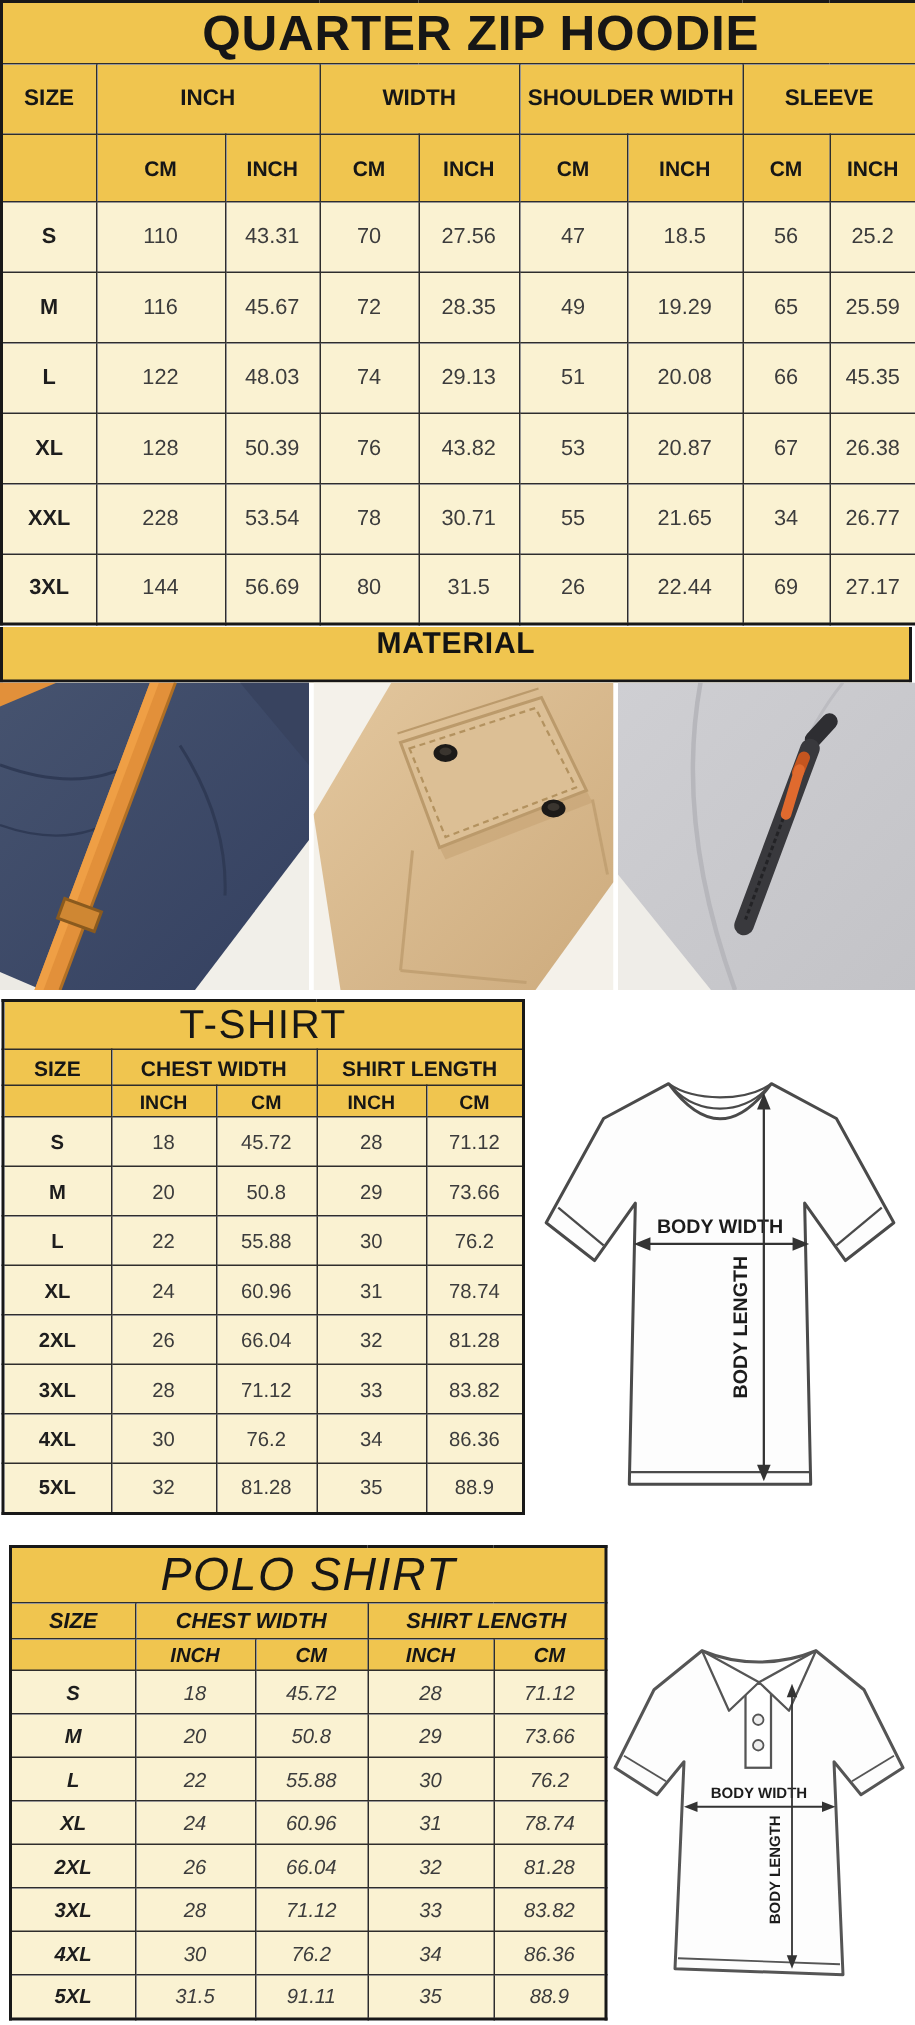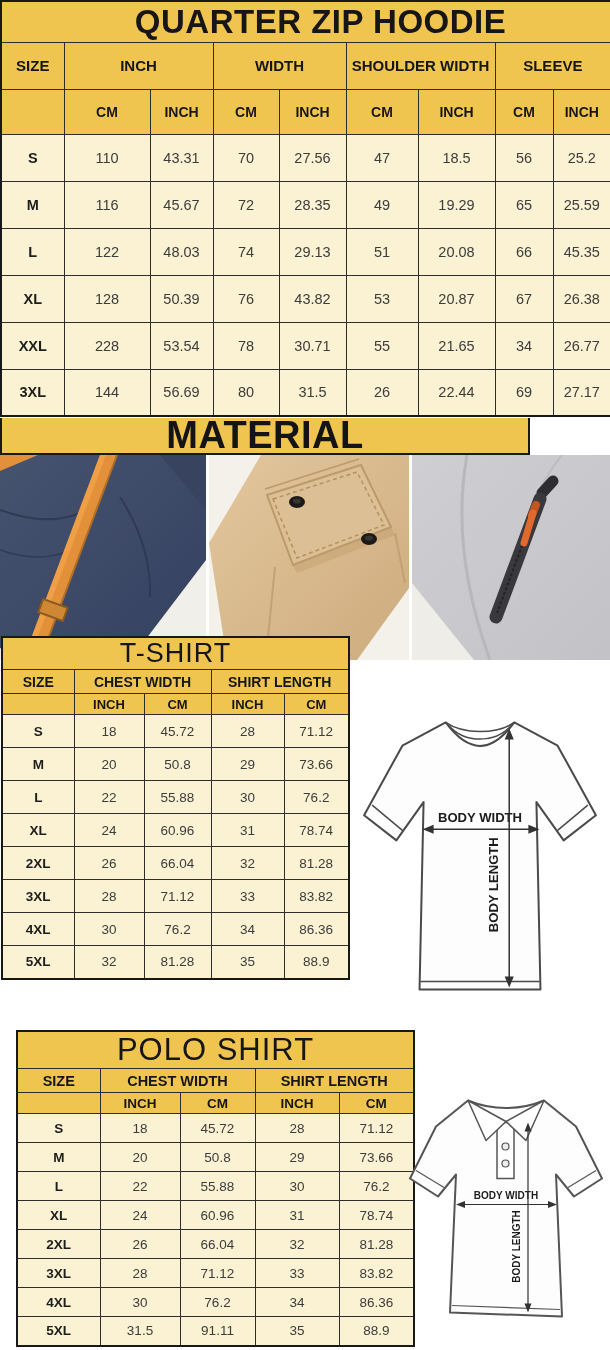--- a/index.html
+++ b/index.html
@@ -11,34 +11,34 @@
   td.y{background:var(--header-yellow,#f0c54f);font-weight:bold;color:#161616;}
   td.d{background:var(--row-cream,#faf2d2);}
   td.sz{font-weight:bold;color:#1d1d1d;}
   
   #hoodieTable{left:0;top:0;width:610px;}
   #hoodieTable tr.title{height:41px;} #hoodieTable tr.title td{font-size:33px;letter-spacing:.5px;padding-left:29px;}
   #hoodieTable tr.grp{height:47px;font-size:15px;}
   #hoodieTable tr.unit{height:45px;font-size:14px;}
   #hoodieTable tr.row{height:47px;font-size:14.5px;}
   
-  #materialBand{position:absolute;left:0;top:418px;width:530px;height:37px;box-sizing:border-box;
+  #materialBand{position:absolute;left:0;top:418px;width:608px;height:37px;box-sizing:border-box;
     background:var(--header-yellow,#f0c54f);border:2px solid #181818;border-top:none;
-    display:flex;align-items:center;justify-content:center;font-weight:bold;font-size:38px;color:#141414;letter-spacing:.5px;}
+    display:flex;justify-content:center;font-weight:bold;font-size:20px;color:#141414;letter-spacing:.5px;}
   
   #photos{position:absolute;left:0;top:455px;width:610px;height:205px;display:flex;gap:3px;background:#fff;}
   #photos .ph{height:205px;} #photos svg{display:block;}
   
-  #tshirtTable{left:1px;top:636px;width:347px;}
+  #tshirtTable{left:1px;top:666px;width:347px;}
   #tshirtTable tr.title{height:31px;} #tshirtTable tr.title td{font-size:27px;font-weight:400;letter-spacing:1px;}
   #tshirtTable tr.grp{height:24px;font-size:14px;}
   #tshirtTable tr.unit{height:21px;font-size:13px;}
   #tshirtTable tr.row{height:33px;font-size:13.5px;}
   
-  #poloTable{left:16px;top:1030px;width:397px;}
+  #poloTable{left:6px;top:1030px;width:397px;font-style:italic;}
   #poloTable tr.title{height:36px;} #poloTable tr.title td{font-size:31px;font-weight:400;letter-spacing:1px;}
   #poloTable tr.grp{height:24px;font-size:14.5px;}
   #poloTable tr.unit{height:21px;font-size:13.5px;}
   #poloTable tr.row{height:29px;font-size:13.5px;}
   
   #tshirtDiagram{position:absolute;left:350px;top:698px;width:260px;height:318px;}
   #poloDiagram{position:absolute;left:400px;top:1085px;width:210px;height:258px;}
   .dg-label{font-weight:bold;fill:#1c1c1c;}
 </style>
 </head>

